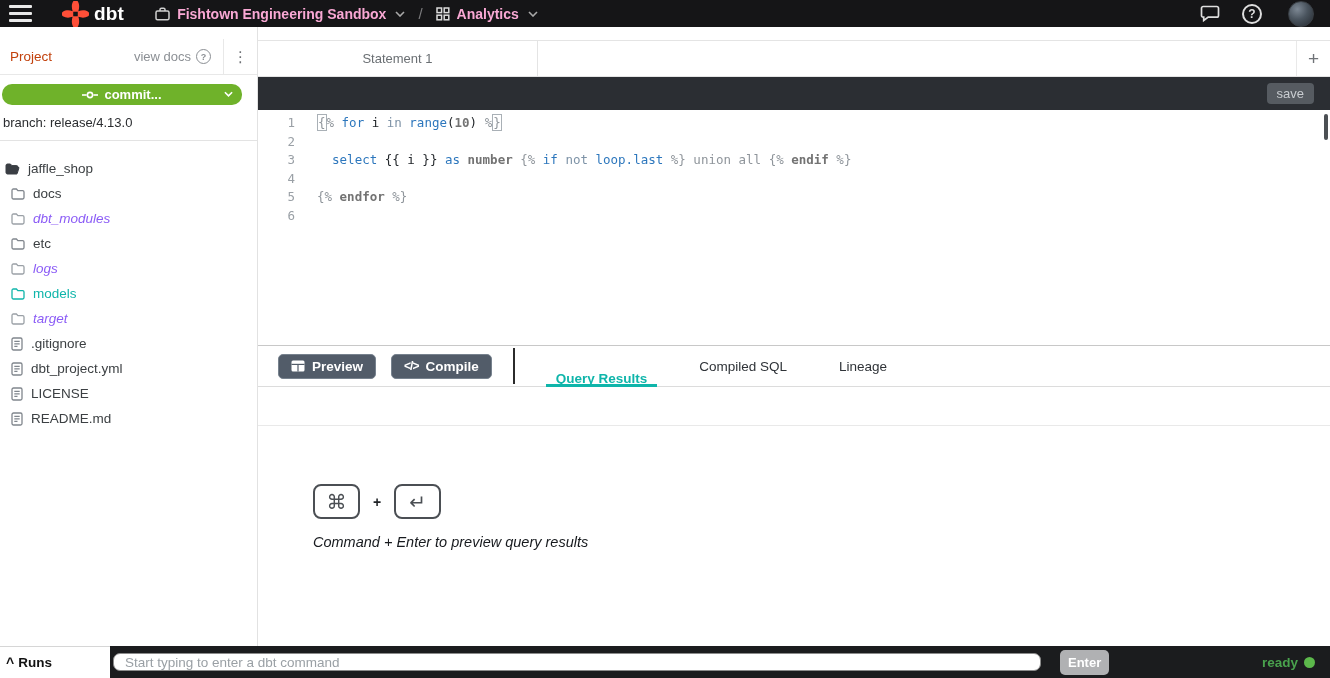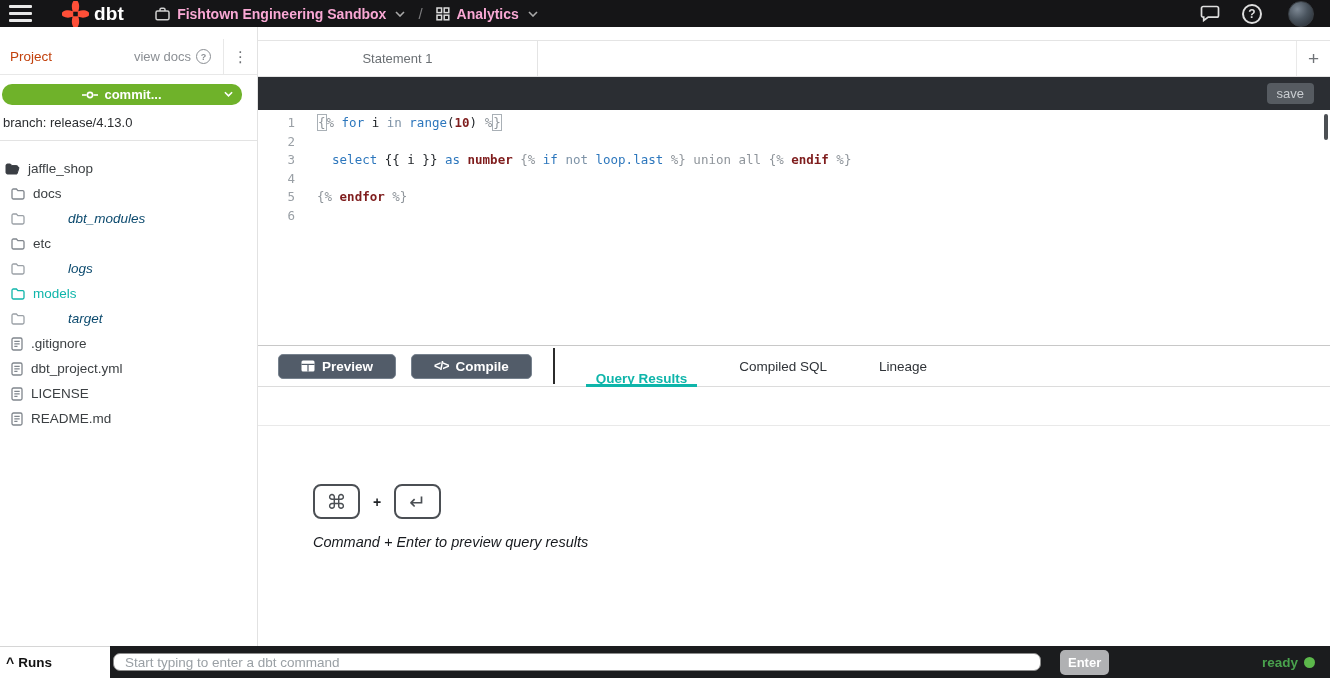--- a/index.html
+++ b/index.html
@@ -42,21 +42,21 @@
   .commit-btn .lbl { margin-left:6px; }
   .commit-chev { position:absolute; right:9px; top:7px; display:flex; }
   .branch-line { margin:10px 0 0 3px; font-size:13px; color:#2b2d30; }
   .sb-divider { margin-top:10px; border-bottom:1px solid #e3e3e3; }
   .tree { padding-top:15px; }
   .tree-item { height:25px; display:flex; align-items:center; font-size:13.5px; color:#3c4043; cursor:pointer; }
   .tree-item .ticon { display:flex; align-items:center; color:#80868d; }
   .tree-item .tlabel { margin-left:8px; }
   .tree-item.lvl0 { padding-left:5px; }
   .tree-item.lvl1 { padding-left:11px; }
-  .tree-item.italic { color:#0c4a6e; font-style:italic;gap:35px; }
+  .tree-item.italic { color:#8b5cf6; font-style:italic; }
   .tree-item.italic .ticon { color:#9aa0a6; }
   .tree-item.active { color:var(--accent-teal); }
   .tree-item.active .ticon { color:var(--accent-teal); }
   .tree-item.lvl0 .ticon { color:#3a3e44; }
 
   
   .editor-col { position:absolute; left:258px; top:27px; right:0; bottom:32px; display:flex; flex-direction:column; background:#fff; }
   .ed-gap { height:13px; }
   .tabbar { height:37px; border-top:1px solid #e4e4e4; border-bottom:1px solid #e4e4e4;
             display:flex; align-items:stretch; position:relative; }
@@ -68,29 +68,29 @@
   .save-btn { margin-left:auto; margin-right:16px; background:#565b61; color:#c9cdd1; font-size:13px;
               padding:3px 10px; border-radius:4px; cursor:pointer; }
   .code-area { height:235px; position:relative; display:flex; background:#fff;
                font-family:"DejaVu Sans Mono", monospace; font-size:12.5px; line-height:18.5px; padding-top:4px; }
   .gutter { width:37px; text-align:right; color:#9aa0a6; user-select:none; }
   .codelines { margin-left:22px; white-space:pre; color:#22262a; }
   .tok-j { color:#8f959b; }
   .tok-k { color:var(--kw-blue); }
   .tok-m { color:#7e93a7; }
   .tok-d { color:#22262a; }
-  .tok-b { color:#7f1d1d; font-weight:700; }
+  .tok-b { color:#737373; font-weight:700; }
   .tok-bx { border:1px solid #a9b0b6; }
   .scroll-thumb { position:absolute; right:2px; top:4px; width:4px; height:26px; background:#4c5054; border-radius:2px; cursor:pointer; }
 
   
   .results { flex:1; border-top:1px solid #c8c8c8; display:flex; flex-direction:column; background:#fff; }
   .actions-row { height:41px; display:flex; align-items:center; border-bottom:1px solid #dcdcdc; position:relative; }
   .act-btn { display:flex; align-items:center; background:#525c69; border:1px solid #77828e; border-radius:5px;
-             color:#fff; font-size:13.5px; font-weight:700; padding:4px 22px; cursor:pointer; }
+             color:#fff; font-size:13.5px; font-weight:700; padding:4px 12px; cursor:pointer; }
   .act-btn .bicon { display:flex; margin-right:7px; align-items:center; }
   .btn-preview { margin-left:20px; }
   .btn-compile { margin-left:15px; }
   .code-glyph { font-size:12px; font-weight:700; letter-spacing:-1px; }
   .v-divider { width:2px; height:36px; background:#2b2b2b; margin-left:21px; }
   .rtabs { display:flex; margin-left:31px; height:100%; }
   .rtab { position:relative; display:flex; align-items:center; justify-content:center; padding:0 10px;
           margin-right:32px; font-size:13.5px; color:#2f3338; cursor:pointer; }
   .rtab.active { color:var(--accent-teal); font-weight:700;align-items:flex-end; }
   .rtab.active .underline { position:absolute; left:0; right:0; bottom:-1px; height:3px; background:var(--accent-teal); }

